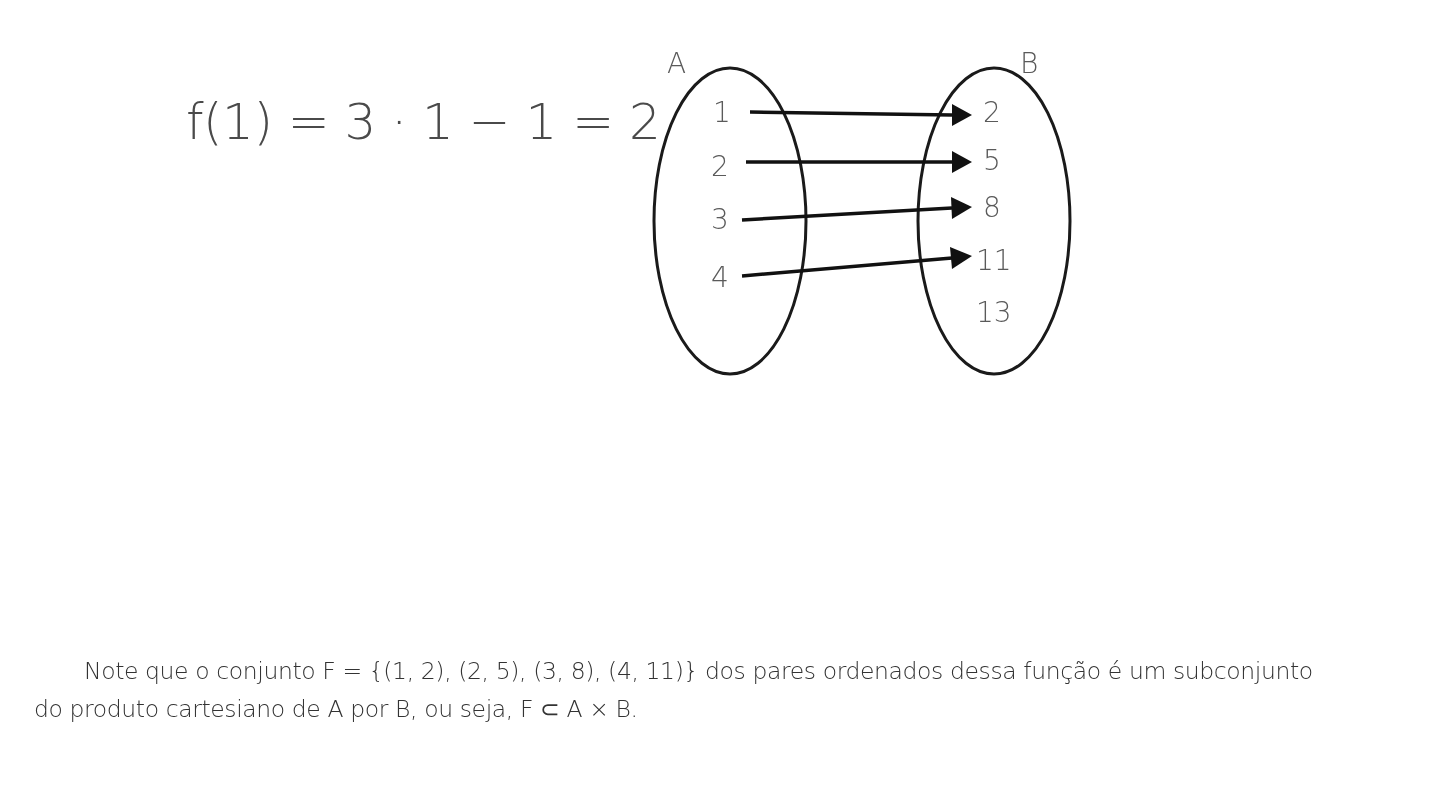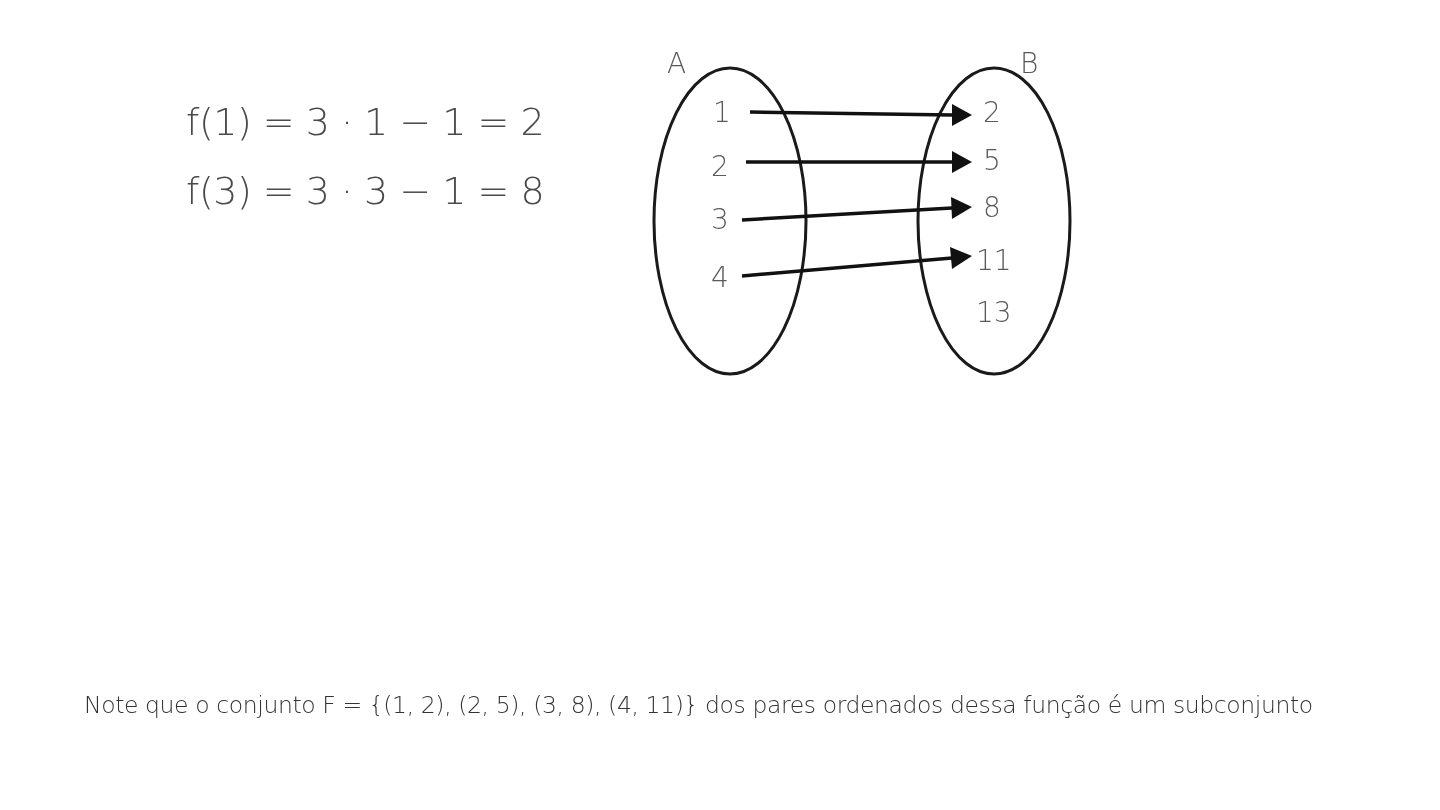--- a/index.html
+++ b/index.html
@@ -3,40 +3,39 @@
   <meta charset="utf-8">
   <style>
     html, body { margin: 0; padding: 0; }
     body {
       width: 1440px; height: 810px; background: #ffffff; position: relative; overflow: hidden;
       font-family: "DejaVu Sans", sans-serif; color: #3a3a3a;
     }
     .equations {
       position: absolute; left: 186px; top: 88px;
       font-family: "DejaVu Sans", sans-serif; font-weight: 200;
-      font-size: 38px; color: #4a4a4a; line-height: 69px; letter-spacing: -0.5px;
+      font-size: 50px; color: #4a4a4a; line-height: 69px; letter-spacing: -0.5px;
     }
     .eq { white-space: pre; height: 69px; }
     .diagram { position: absolute; left: 640px; top: 40px; width: 460px; height: 360px; }
     .diagram svg { width: 460px; height: 360px; display: block; }
     .diagram text { font-family: "DejaVu Sans", sans-serif; font-weight: 200; fill: #5a5a5a; }
     .note {
       position: absolute; left: 34px; top: 652px; width: 1390px;
       font-family: "DejaVu Sans", sans-serif; font-size: 23.5px; line-height: 38px;
-      color: #333333; font-weight: 200; letter-spacing: -0.4px; margin-top: 34px;
+      color: #333333; font-weight: 200; letter-spacing: -0.4px;
     }
     .note .line1 { padding-left: 50px; white-space: nowrap; }
     .note .line2 { white-space: nowrap; }
   </style>
 </head>
 <body>
 
 <div class="equations">
   <div class="eq">f(1) = 3 · 1 − 1 = 2</div>
-  <div class="eq">f(3) = 3 · 3 − 1 = 8</div>
 </div>
 
 <div class="diagram">
   <svg viewBox="0 0 460 360" xmlns="http://www.w3.org/2000/svg">
     <defs>
       <marker id="arrowhead" markerWidth="10" markerHeight="10" refX="9" refY="5" orient="auto" markerUnits="userSpaceOnUse">
         <path d="M0,0 L0,0"></path>
       </marker>
     </defs>
 
@@ -69,13 +68,14 @@
       <polygon points="311,157 332,167 312,179" stroke="none"></polygon>
 
       <line x1="102" y1="236" x2="312" y2="218"></line>
       <polygon points="310,207 332,216 312,229" stroke="none"></polygon>
     </g>
   </svg>
 </div>
 
 <div class="note">
   <div class="line1">Note que o conjunto F = {(1, 2), (2, 5), (3, 8), (4, 11)} dos pares ordenados dessa função é um subconjunto</div>
+  <div class="line2">do produto cartesiano de A por B, ou seja, F ⊂ A × B.</div>
 </div>
 
 </body></html>

